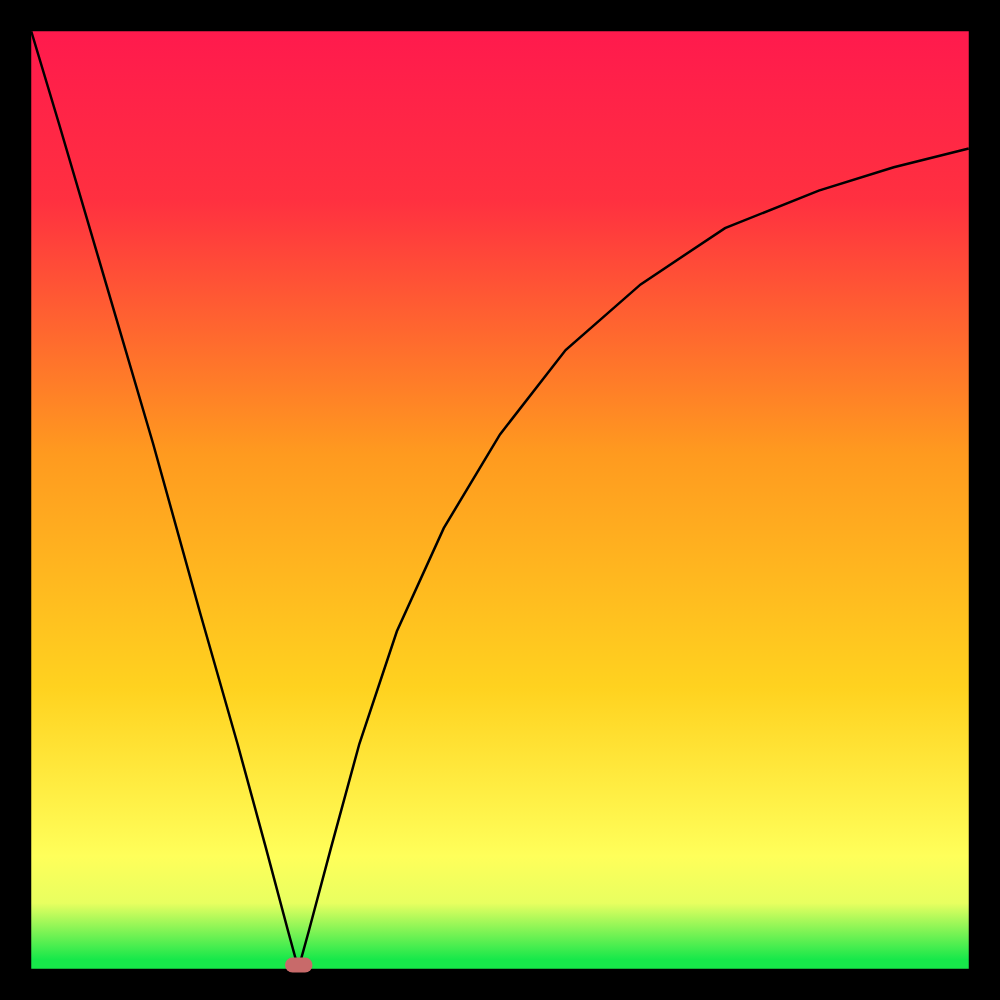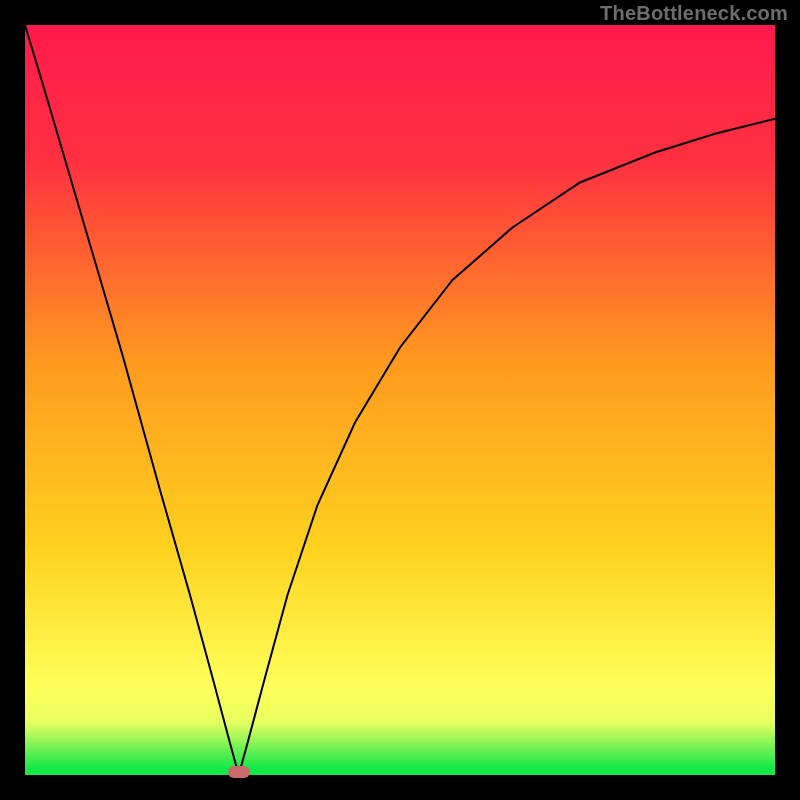--- a/index.html
+++ b/index.html
@@ -64,14 +64,13 @@
 <div class="frame">
 
   <div class="plot-area" id="plot-area" style="--c-top: #ff1a4d; --c-red2: #ff3040; --c-orange: #ff9a1f; --c-yellow: #ffd21f; --c-yellow-b: #ffff5a; --c-yellow-c: #e8ff60; --c-green: #17e84a;"></div>
 
   <svg class="plot-svg" id="plot-svg" width="800" height="800">
     <path id="curve-path" fill="none" stroke="#000000" stroke-width="2" d="M25.0 25.0 L47.5 100.0 L85.0 227.5 L122.5 355.0 L160.0 490.0 L190.0 595.0 L212.5 677.5 L230.5 745.0 L238.7 775.0 L247.0 745.0 L265.0 677.5 L287.5 595.0 L317.5 505.0 L355.0 422.5 L400.0 347.5 L452.5 280.0 L512.5 227.5 L580.0 182.5 L655.0 152.5 L715.0 133.8 L775.0 118.8"></path>
   </svg>
 
   <div class="min-marker" id="min-marker" style="left: 238.75px; top: 772px; background: rgb(200, 106, 106);"></div>
 
-  <div class="watermark">TheBottleneck.com</div>
 </div>
 
 </body></html>

